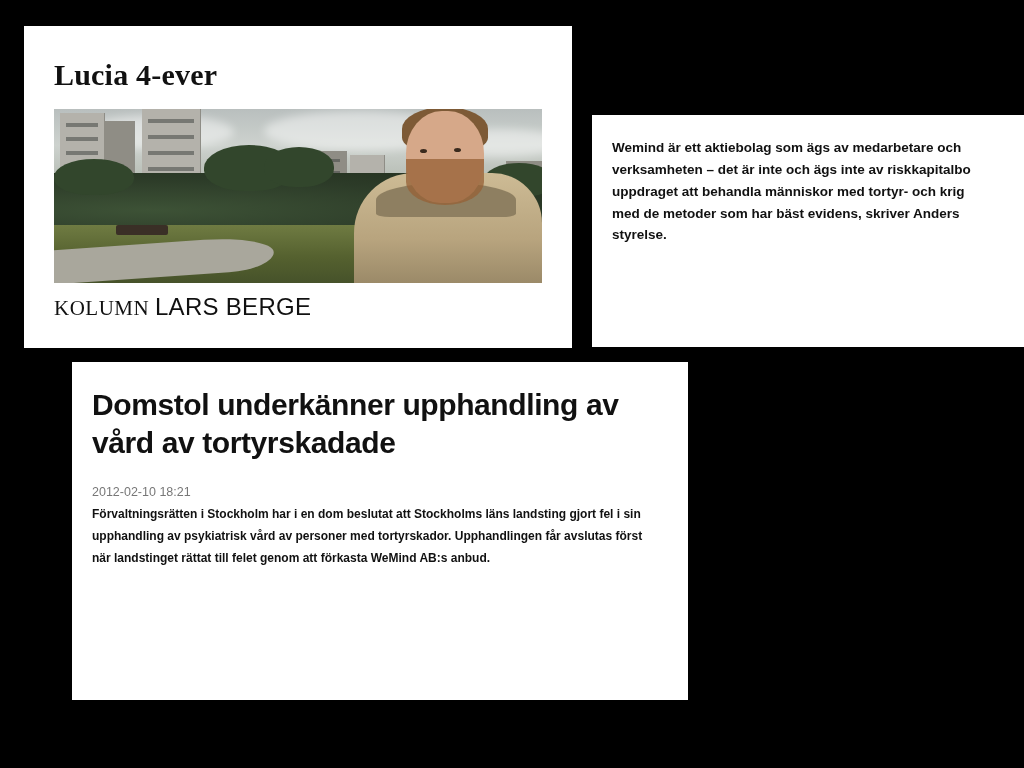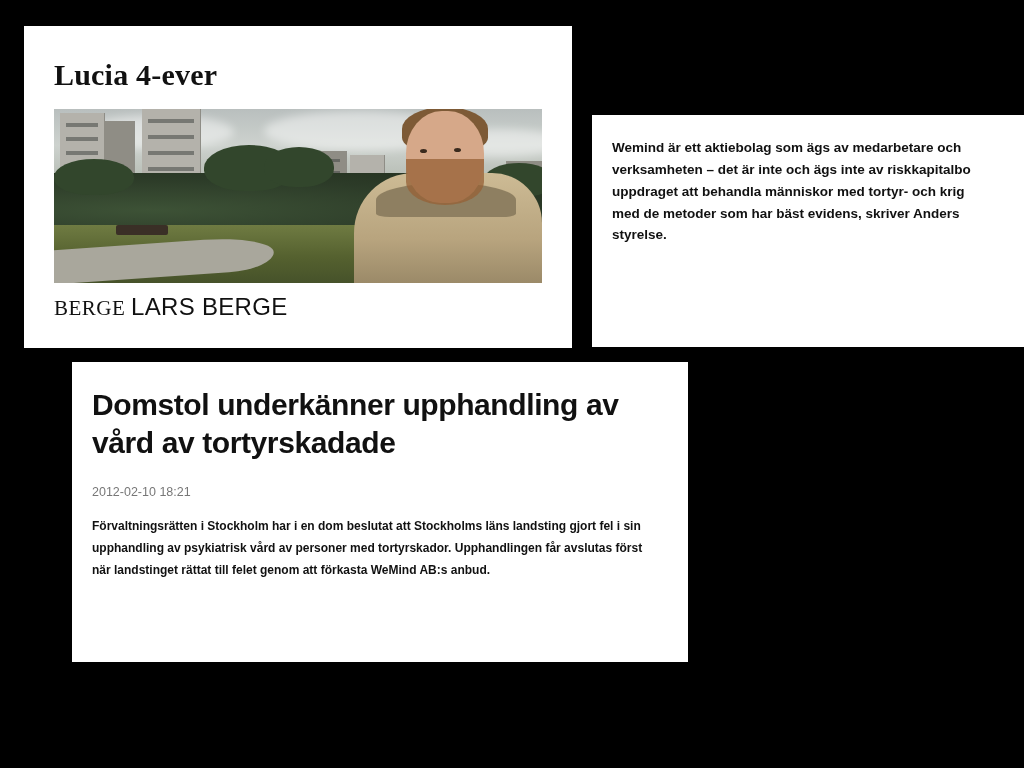--- a/index.html
+++ b/index.html
@@ -171,37 +171,37 @@
     color: #111111;
     margin: 0;
     white-space: pre-line;
   }
 
   
   #card-news {
     left: 72px;
     top: 362px;
     width: 616px;
-    height: 300px;
+    height: 338px;
     padding: 24px 30px 0 20px;
   }
   #card-news h2 {
     font-family: "Liberation Sans", sans-serif;
     font-weight: 700;
     font-size: 30px;
     line-height: 1.28;
     letter-spacing: -0.4px;
     color: #111111;
     margin: 0 0 22px 0;
   }
   #card-news .timestamp {
     font-family: "Liberation Sans", sans-serif;
     font-size: 12.5px;
     color: #777777;
-    margin: 0 0 16px 0;
+    margin: 0 0 4px 0;
   }
   #card-news .lead {
     font-family: "Liberation Sans", sans-serif;
     font-weight: 700;
     font-size: 12px;
     line-height: 1.85;
     color: #111111;
     margin: 0;
     max-width: 580px;
   }
@@ -252,21 +252,21 @@
     <div class="man-body"></div>
     <div class="man-collar"></div>
     <div class="man-hair"></div>
     <div class="man-head"></div>
     <div class="man-beard"></div>
     <div class="eye l"></div>
     <div class="eye r"></div>
   </div>
 
   <div class="byline">
-    <span class="label">BERGE</span>
+    <span class="label">KOLUMN</span>
     <span class="name">LARS BERGE</span>
   </div>
 </div>
 
 <div class="card" id="card-debate">
   <p>Wemind är ett aktiebolag som ägs av medarbetare och
 verksamheten – det är inte och ägs inte av riskkapitalbo
 uppdraget att behandla människor med tortyr- och krig
 med de metoder som har bäst evidens, skriver Anders
 styrelse.</p>

